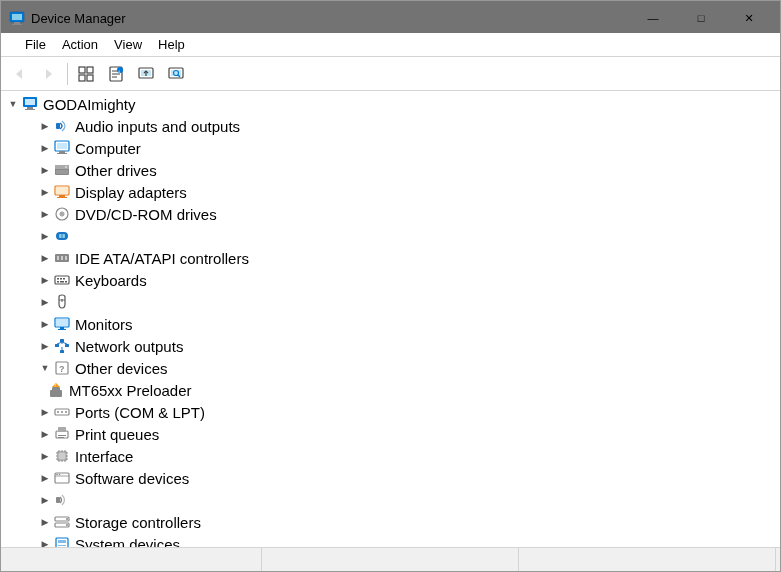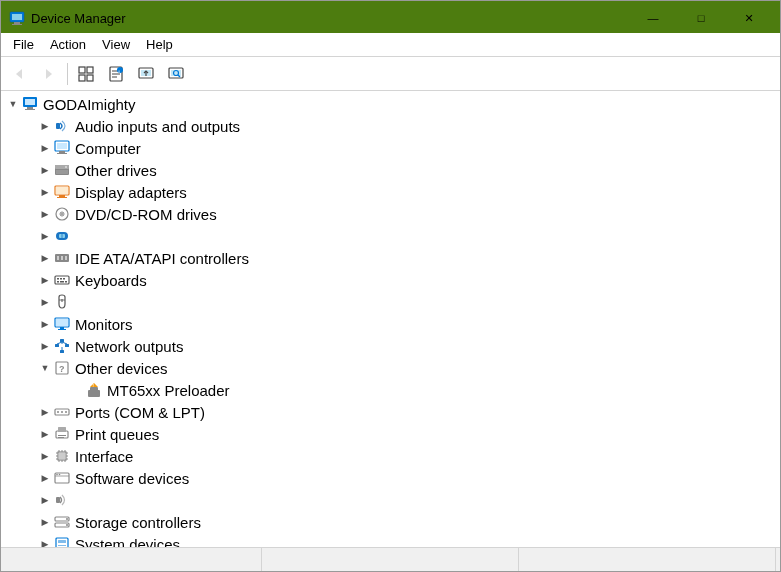--- a/index.html
+++ b/index.html
@@ -13,21 +13,21 @@
     }
     .window {
       width: 781px;
       height: 572px;
       background: #fff;
       border: 1px solid #999;
       display: flex;
       flex-direction: column;
     }
     .title-bar {
-      background: #4d7c0f;
+      background: #737373;
       display: flex;
       align-items: center;
       padding: 6px 8px 4px 8px;
       border-bottom: none;
       height: 32px;
     }
     .title-bar-icon {
       width: 16px;
       height: 16px;
       margin-right: 6px;
@@ -51,21 +51,21 @@
       background: transparent;
       cursor: pointer;
       display: flex;
       align-items: center;
       justify-content: center;
       font-size: 11px;
       color: #000;
     }
     .menu-bar {
       display: flex;
-      padding: 2px 4px;
+      padding: 2px 16px;
       border-bottom: 1px solid #d4d4d4;
       height: 24px;
       align-items: flex-end;
     }
     .menu-item {
       padding: 2px 8px;
       cursor: pointer;
       font-size: 13px;
     }
     .toolbar {
@@ -410,21 +410,21 @@
         <div class="expand-btn">▼</div>
         <div class="item-icon">
           <svg width="16" height="16" viewBox="0 0 16 16">
             <rect x="2" y="2" width="12" height="12" rx="1" fill="none" stroke="#888" stroke-width="1.2"></rect>
             <text x="5" y="12" font-size="9" fill="#888" font-weight="bold">?</text>
           </svg>
         </div>
         <span class="item-label">Other devices</span>
       </div>
 
-      <div class="grandchild-item" style="padding-left:68px">
+      <div class="grandchild-item" style="padding-left:30px">
         <div class="expand-spacer"></div>
         <div class="item-icon">
           <svg width="16" height="16" viewBox="0 0 16 16">
             <rect x="2" y="8" width="12" height="7" rx="1" fill="#888"></rect>
             <rect x="4" y="5" width="8" height="5" rx="1" fill="#888"></rect>
             <polygon points="4,5 8,1 12,5" fill="#f39c12"></polygon>
             <text x="6.5" y="4.5" font-size="4" fill="white" font-weight="bold">!</text>
           </svg>
         </div>
         <span class="item-label">MT65xx Preloader</span>

